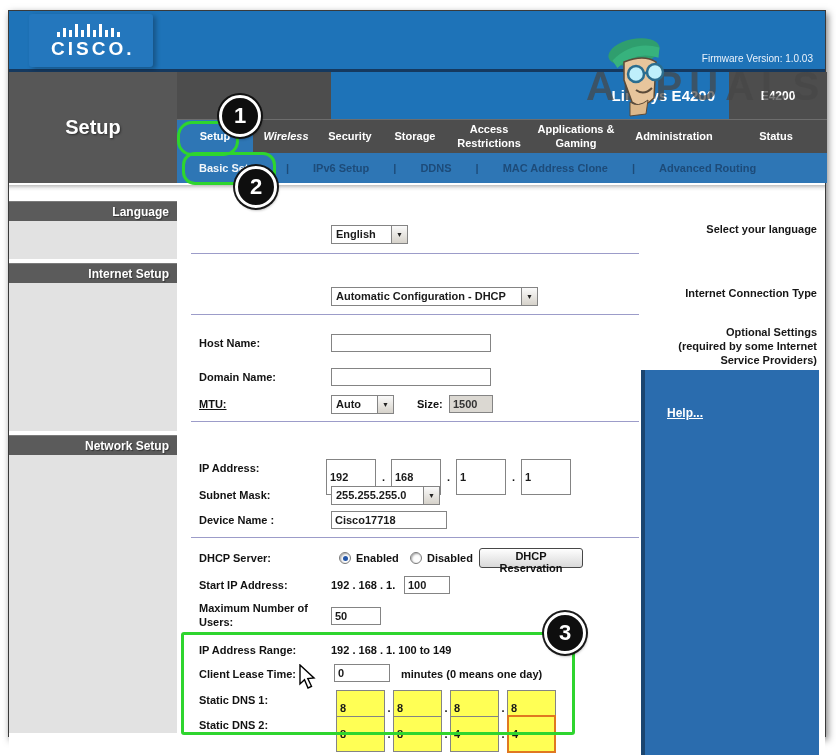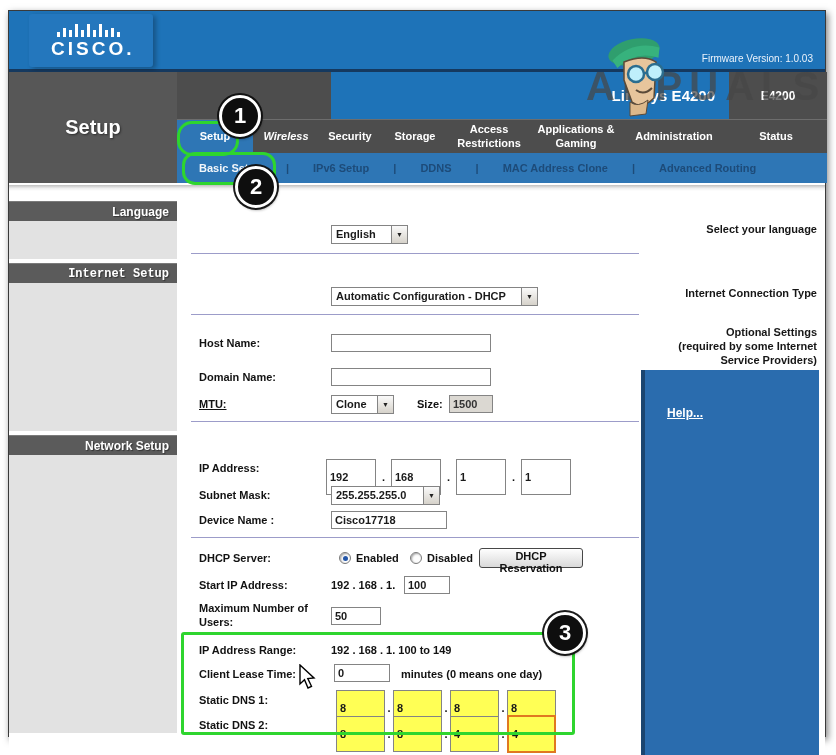--- a/index.html
+++ b/index.html
@@ -147,21 +147,21 @@
     </div>
   </div>
 
   <div class="content">
     <div class="rule"></div>
 
     <div class="sb-hdr" style="top:18px;">Language</div>
     <div class="sb-blk" style="top:38px;height:38px;"></div>
     <div class="sb-lbl" style="top:40px;">Select your language</div>
 
-    <div class="sb-hdr" style="top:80px;font-family:Liberation Mono, monospace;">Internet Setup</div>
+    <div class="sb-hdr" style="top:80px;">Internet Setup</div>
     <div class="sb-blk" style="top:100px;height:148px;"></div>
     <div class="sb-lbl" style="top:104px;">Internet Connection Type</div>
     <div class="sb-lbl" style="top:143px;">Optional Settings
 (required by some Internet
 Service Providers)</div>
 
     <div class="sb-hdr" style="top:252px;">Network Setup</div>
     <div class="sb-blk" style="top:272px;height:278px;"></div>
     <div class="sb-lbl" style="top:276px;">Router Address</div>
     <div class="sb-lbl" style="top:366px;">DHCP Server Setting</div>
@@ -179,21 +179,21 @@
     <div class="divline" style="top:131px;"></div>
 
     <div class="lbl" style="left:190px;top:154px;">Host Name:</div>
     <input class="inp" style="left: 322px; top: 151px; width: 160px;">
 
     <div class="lbl" style="left:190px;top:188px;">Domain Name:</div>
     <input class="inp" style="left: 322px; top: 185px; width: 160px;">
 
     <div class="lbl" style="left:190px;top:215px;text-decoration:underline;">MTU:</div>
     <div class="sel" style="left:322px;top:212px;">
-      <span class="t" style="width:46px;">Clone</span>
+      <span class="t" style="width:46px;">Auto</span>
       <span class="b">▼</span>
     </div>
     <div class="lbl" style="left:408px;top:215px;">Size:</div>
     <input class="inp dis" style="left: 440px; top: 212px; width: 44px;" value="1500">
     <div class="divline" style="top:238px;"></div>
 
     <div class="lbl" style="left:190px;top:279px;">IP Address:</div>
     <div class="octets" style="left:317px;top:276px;">
       <input class="oc" value="192" style="">
       <span class="d">.</span>

